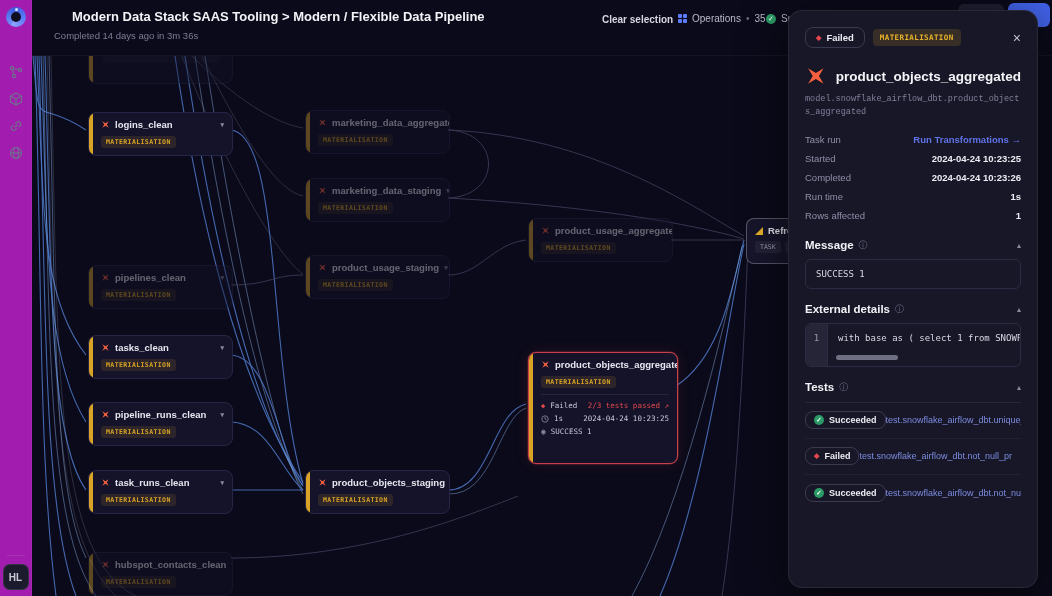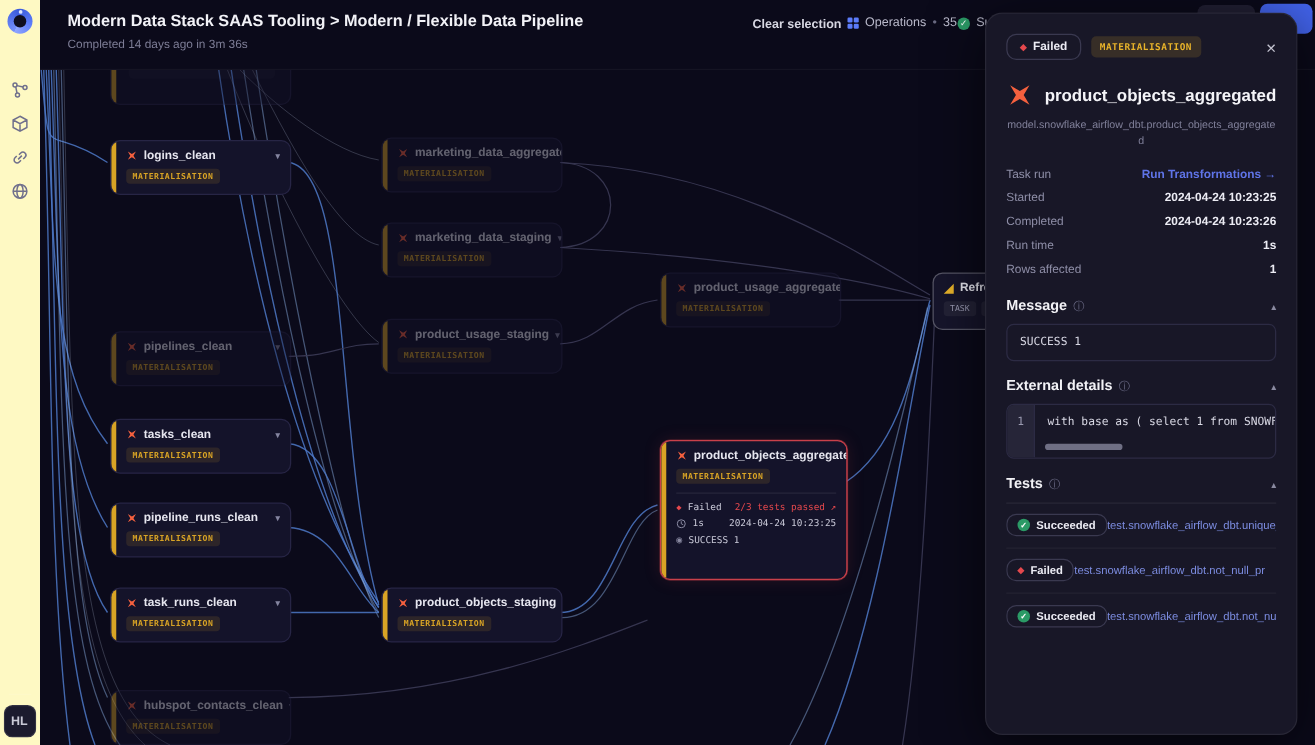--- a/index.html
+++ b/index.html
@@ -1,39 +1,39 @@
 <!DOCTYPE html>
 <html><head>
 <meta charset="utf-8">
 <style>
   * { margin:0; padding:0; box-sizing:border-box; }
   html,body { width:1052px; height:596px; overflow:hidden; background:#0b0a1a;
     font-family:"Liberation Sans", sans-serif; color:#e8e8f0; }
 
   
   #sidebar { position:absolute; left:0; top:0; width:32px; height:596px;
-    background:#fef9c3; border-right:1px solid rgba(255,255,255,.06);
+    background:#a21caf; border-right:1px solid rgba(255,255,255,.06);
     display:flex; flex-direction:column; align-items:center; z-index:60; }
   .logo { width:20px; height:20px; border-radius:50%; margin-top:7px; position:relative;
     background:conic-gradient(from 210deg,#748ffc,#3b5bdb 40%,#5c7cfa 70%,#91a7ff); }
   .logo::after { content:""; position:absolute; inset:5px; background:#0f0e20; border-radius:50%; }
   .logo::before { content:""; position:absolute; top:1px; left:9px; width:3px; height:3px;
     background:#dbe4ff; border-radius:50%; z-index:1; }
   .side-icons { margin-top:38px; display:flex; flex-direction:column; gap:13px; align-items:center; }
   .side-icons svg { stroke:#70708c; fill:none; stroke-width:1.2; cursor:pointer; }
   .side-spacer { flex:1; }
   .side-div { width:18px; border-top:1px solid rgba(255,255,255,.09); margin-bottom:8px; }
   .avatar { width:26px; height:26px; border-radius:7px; background:#1c1b2e;
     border:1px solid rgba(255,255,255,.1); color:#c9c9d6; font-size:10px; font-weight:700;
     display:flex; align-items:center; justify-content:center; margin-bottom:6px; cursor:pointer; }
 
   
   #header { position:absolute; left:32px; top:0; right:0; height:56px;
     border-bottom:1px solid rgba(255,255,255,.045); z-index:10; }
-  .h-title { position:absolute; left:22px; top:9px; font-size:13px; font-weight:700; color:#f2f2f7; }
+  .h-title { position:absolute; left:40px; top:9px; font-size:13px; font-weight:700; color:#f2f2f7; }
   .h-sub { position:absolute; left:22px; top:30px; font-size:9.5px; color:#7d7d96; }
   .clear-sel { position:absolute; left:570px; top:14px; font-size:10px; font-weight:600; color:#d7d7e2; cursor:pointer; }
   .chip { position:absolute; display:flex; align-items:center; gap:5px; font-size:10px; color:#b9b9ca; cursor:pointer; }
   .ops-chip { left:646px; top:13px; }
   .succ-chip { left:734px; top:13px; }
   .grid-ic { width:9px; height:9px; display:grid; grid-template-columns:4px 4px; gap:1px; }
   .grid-ic span { background:#5c7cfa; border-radius:1px; }
   .dot-sep { color:#6a6a82; }
   .ok-dot { width:10px; height:10px; border-radius:50%; background:#2b9a66; color:#fff;
     font-size:7px; display:flex; align-items:center; justify-content:center; }
@@ -90,22 +90,22 @@
     box-shadow:0 10px 45px rgba(0,0,0,.6); padding:16px; z-index:50; overflow:hidden; }
   .p-badges { display:flex; align-items:center; gap:8px; }
   .pill { display:flex; align-items:center; gap:5px; border:1px solid #3a3950;
     border-radius:8px; padding:4px 10px; font-size:9.5px; font-weight:600; color:#ececf4; }
   .type-badge { font-family:"DejaVu Sans Mono",monospace; font-size:7.5px; font-weight:700;
     letter-spacing:.4px; color:#e8b32a; background:rgba(232,179,42,.15);
     padding:4px 7px; border-radius:4px; }
   .p-close { margin-left:auto; color:#c2c2cf; font-size:14px; cursor:pointer; line-height:1; }
   .p-title-row { display:flex; align-items:center; gap:9px; margin-top:17px; }
   .p-title { font-size:13.5px; font-weight:700; color:#f4f4f8; }
-  .p-sub { margin-top:6px; font-family:Liberation Sans, sans-serif; font-size:8.5px;
-    line-height:1.5; color:#80809a; word-break:break-all;text-align:center; }
+  .p-sub { margin-top:6px; font-family:Liberation Mono, monospace; font-size:8.5px;
+    line-height:1.5; color:#80809a; word-break:break-all; }
   .d-rows { margin-top:11px; }
   .d-row { display:flex; align-items:center; height:19px; font-size:9.5px; }
   .d-label { color:#8f8fa8; }
   .d-val { margin-left:auto; font-weight:700; color:#ececf4; }
   .d-link { margin-left:auto; color:#5f74e8; font-weight:600; cursor:pointer;padding-left:12px; }
   .sec-hdr { display:flex; align-items:center; gap:5px; margin-top:14px; }
   .sec-title { font-size:11.5px; font-weight:700; color:#f2f2f6; }
   .info-ic { color:#6a6a85; font-size:9px; cursor:pointer; }
   .collapse { margin-left:auto; color:#8a8aa0; font-size:8px; cursor:pointer; }
   .msg-box { margin-top:7px; border:1px solid #2c2b44; border-radius:6px; padding:9px 10px;

